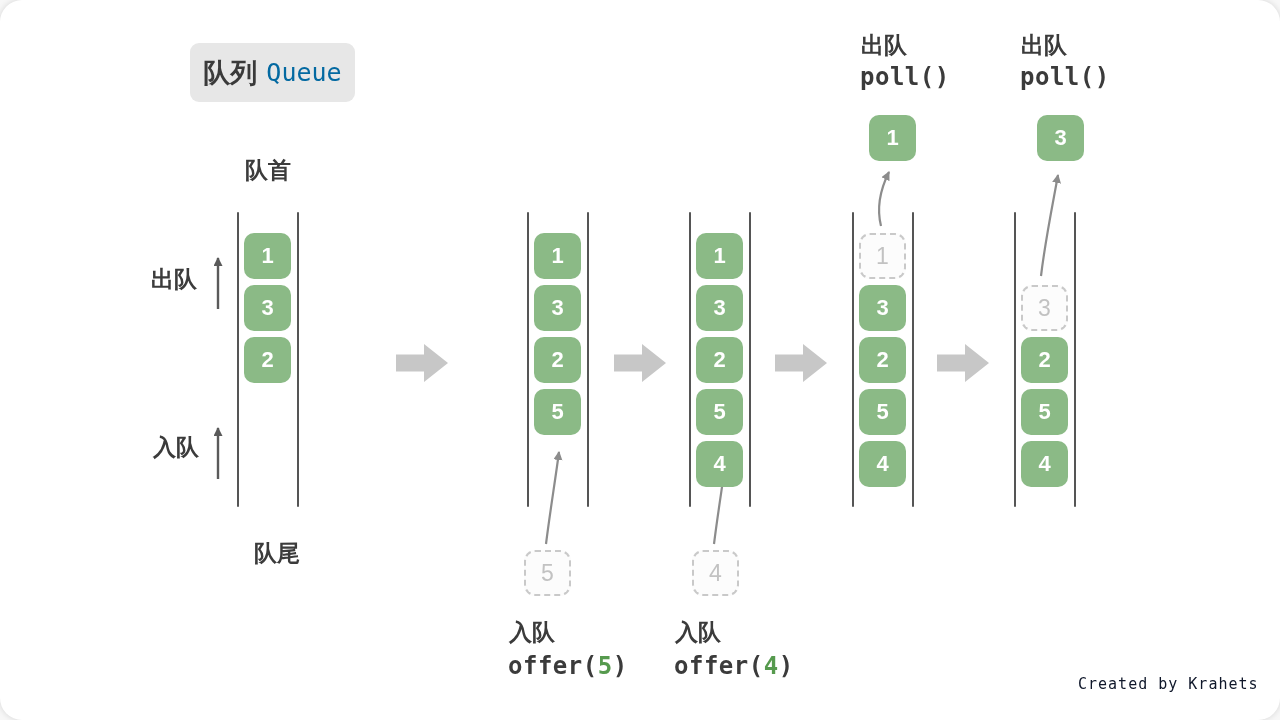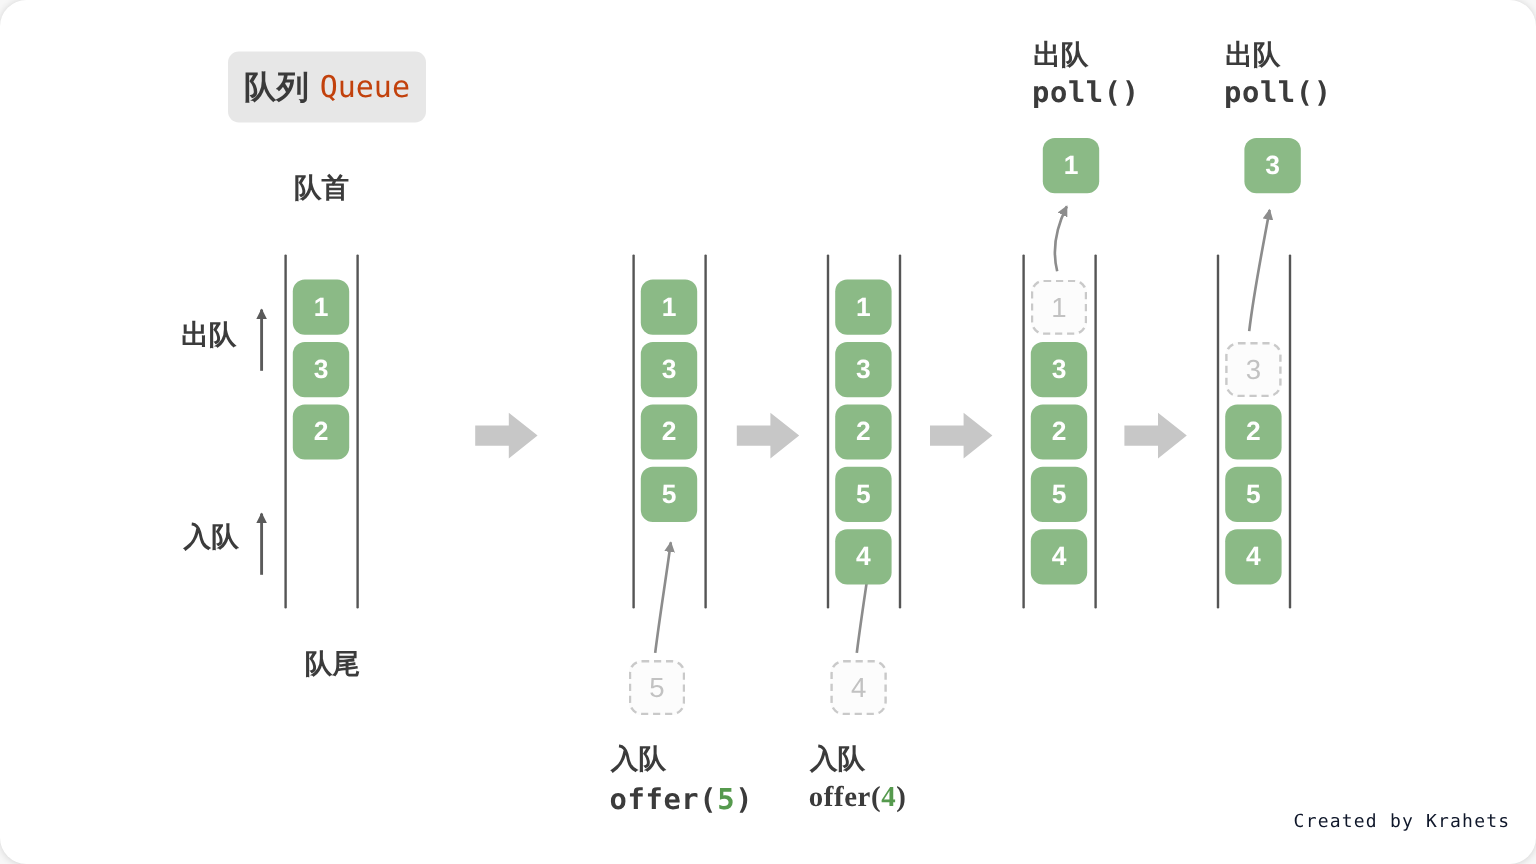--- a/index.html
+++ b/index.html
@@ -19,21 +19,21 @@
     font-family:"Liberation Sans","DejaVu Sans",sans-serif;color:var(--dark);
     overflow:hidden;
   }
   .abs{position:absolute;}
   .overlay{position:absolute;left:0;top:0;pointer-events:none;}
   .title-badge{
     left:170px;top:43px;width:165px;height:59px;background:#e7e7e7;border-radius:9px;
     display:flex;align-items:center;justify-content:center;gap:9px;margin-left:20px;
   }
   .title-zh{font-size:27px;font-weight:bold;color:#3a3a3a;}
-  .title-en{font-size:25px;color:#c2410c;font-family:"DejaVu Sans Mono",monospace;}
+  .title-en{font-size:25px;color:#0369a1;font-family:"DejaVu Sans Mono",monospace;}
   .zh-label{font-size:23px;font-weight:bold;color:var(--dark);white-space:nowrap;}
   .col-cap{width:62px;text-align:center;}
   .wall{width:2px;top:212px;height:295px;background:var(--wall);border-radius:1px;}
   .qbox{
     width:47px;height:46px;border-radius:10px;box-sizing:border-box;
     display:flex;align-items:center;justify-content:center;
     font-size:22px;font-weight:bold;
   }
   .solid{background:var(--green);color:#ffffff;}
   .dashed{
@@ -72,21 +72,21 @@
     <path d="M714,544 C718,512 723,482 727,452" stroke="#8c8c8c" stroke-width="2.2" fill="none" marker-end="url(#ah-gray)"></path>
     <path d="M881,226 C876,206 881,188 889,172" stroke="#8c8c8c" stroke-width="2.2" fill="none" marker-end="url(#ah-gray)"></path>
     <path d="M1041,276 C1045,242 1052,208 1058,175" stroke="#8c8c8c" stroke-width="2.2" fill="none" marker-end="url(#ah-gray)"></path>
   </svg>
 
   <div class="abs title-badge">
     <span class="title-zh">队列</span>
     <span class="title-en">Queue</span>
   </div>
 
-  <div class="abs zh-label col-cap" style="left:237px;top:141px;">队首</div>
+  <div class="abs zh-label col-cap" style="left:237px;top:155px;">队首</div>
   <div class="abs zh-label col-cap" style="left:246px;top:538px;">队尾</div>
 
   <div class="abs zh-label" style="left:151px;top:264px;">出队</div>
   <div class="abs zh-label" style="left:153px;top:432px;">入队</div>
 
   <div class="abs wall" style="left:237px;"></div>
   <div class="abs wall" style="left:297px;"></div>
   <div class="abs qbox solid" style="left:244px;top:233px;">1</div>
   <div class="abs qbox solid" style="left:244px;top:285px;">3</div>
   <div class="abs qbox solid" style="left:244px;top:337px;">2</div>
@@ -103,21 +103,21 @@
 
   <div class="abs wall" style="left:689px;"></div>
   <div class="abs wall" style="left:749px;"></div>
   <div class="abs qbox solid" style="left:696px;top:233px;">1</div>
   <div class="abs qbox solid" style="left:696px;top:285px;">3</div>
   <div class="abs qbox solid" style="left:696px;top:337px;">2</div>
   <div class="abs qbox solid" style="left:696px;top:389px;">5</div>
   <div class="abs qbox solid" style="left:696px;top:441px;">4</div>
   <div class="abs qbox dashed" style="left:692px;top:550px;">4</div>
   <div class="abs op-zh" style="left:675px;top:617px;">入队</div>
-  <div class="abs op-code" style="left:674px;top:652px;font-family:Liberation Serif, serif;"><span>offer(</span><span class="arg">4</span><span>)</span></div>
+  <div class="abs op-code" style="left:674px;top:652px;"><span>offer(</span><span class="arg">4</span><span>)</span></div>
 
   <div class="abs wall" style="left:852px;"></div>
   <div class="abs wall" style="left:912px;"></div>
   <div class="abs op-zh" style="left:861px;top:30px;">出队</div>
   <div class="abs op-code" style="left:860px;top:63px;">poll()</div>
   <div class="abs qbox solid" style="left:869px;top:115px;">1</div>
   <div class="abs qbox dashed" style="left:859px;top:233px;">1</div>
   <div class="abs qbox solid" style="left:859px;top:285px;">3</div>
   <div class="abs qbox solid" style="left:859px;top:337px;">2</div>
   <div class="abs qbox solid" style="left:859px;top:389px;">5</div>

